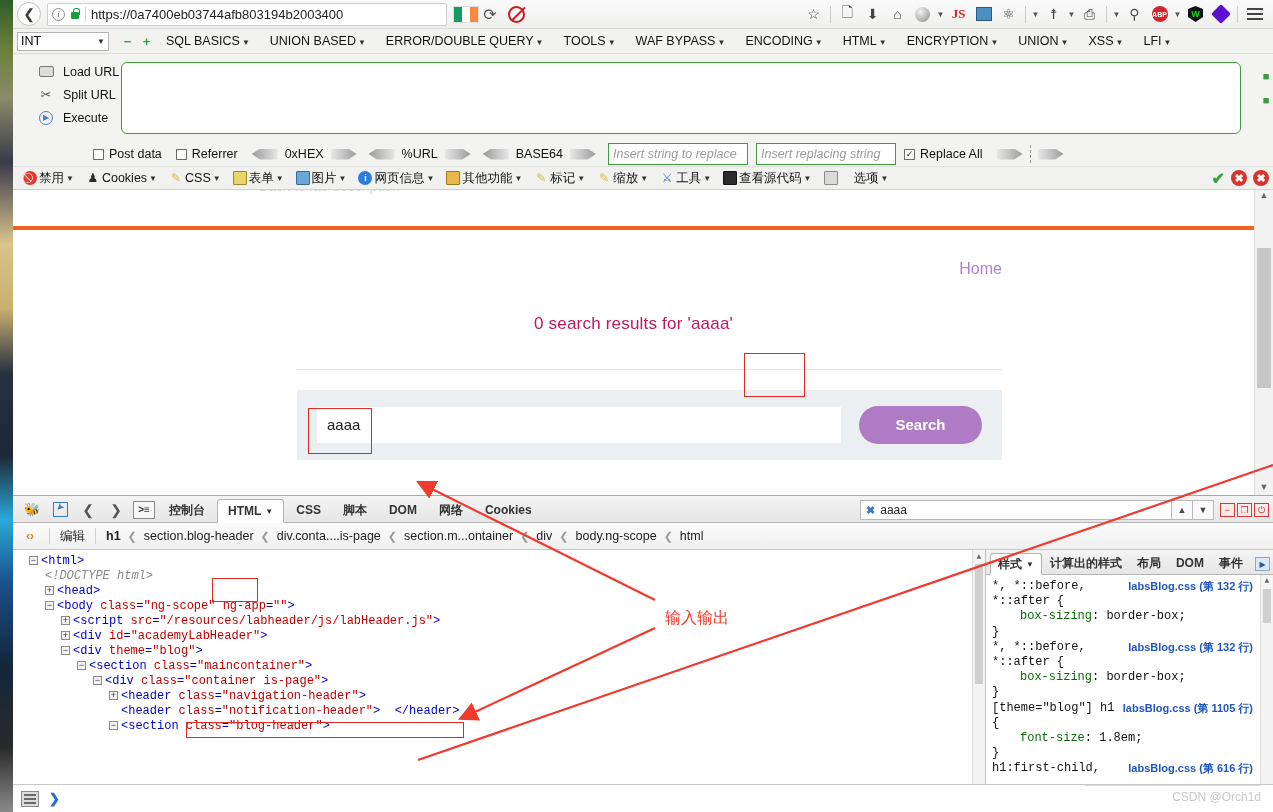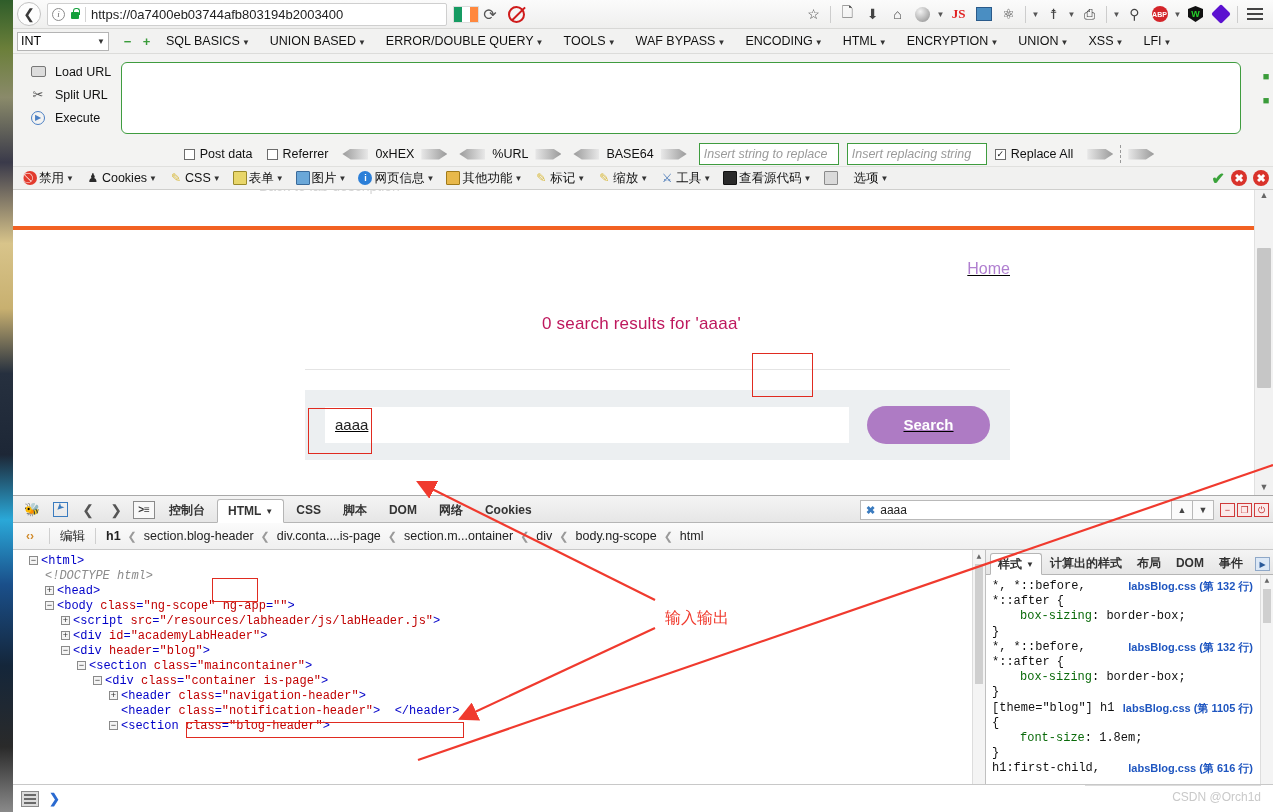--- a/index.html
+++ b/index.html
@@ -101,34 +101,34 @@
   .hb-select .cv{font-size:8px;color:#333;}
   .pm{width:13px;text-align:center;font-weight:bold;font-size:13px;}
   .pm.minus{color:#3a9c3a;}
   .pm.plus{color:#3a9c3a;}
   .hb-item{padding:0 7px;white-space:nowrap;}
   .hb-item .cv{font-size:8px;color:#333;margin-left:2px;}
 
   
   .hb-body{display:flex;height:88px;background:#f3f3f2;}
   .hb-left{width:108px;padding-top:6px;}
-  .hb-btn{display:flex;align-items:center;gap:8px;height:23px;padding-left:16px;font-size:12.5px;color:#111;}
+  .hb-btn{display:flex;align-items:center;gap:8px;height:23px;padding-left:24px;font-size:12.5px;color:#111;}
   .hb-ico{width:18px;height:16px;display:flex;align-items:center;justify-content:center;}
   .hb-ico .box{width:15px;height:11px;border:1.4px solid #777;border-radius:2px;background:#dcdcdc;}
   .hb-ico .scissor{font-size:13px;color:#555;}
   .hb-ico .play{width:14px;height:14px;border-radius:50%;border:1.4px solid #4b7fc4;color:#4b7fc4;font-size:8px;display:flex;align-items:center;justify-content:center;}
   .hb-textarea{
     flex:1;margin:8px 18px 0 0;height:72px;background:#fff;
     border:1px solid #3f9c3f;border-radius:6px;
   }
   .hb-right-arrows{width:14px;padding-top:16px;display:flex;flex-direction:column;align-items:center;gap:12px;}
   .hb-right-arrows span{color:#3a9c3a;font-size:11px;}
 
   
-  .hb-opts{height:24px;display:flex;align-items:center;gap:0;padding-left:52px;font-size:12.5px;color:#111;justify-content:center;}
+  .hb-opts{height:24px;display:flex;align-items:center;gap:0;padding-left:80px;font-size:12.5px;color:#111;}
   .cbx{width:11px;height:11px;border:1px solid #6c6c6c;background:#fff;display:inline-flex;align-items:center;justify-content:center;font-size:9px;color:#111;margin-right:5px;}
   .opt{display:flex;align-items:center;margin-right:14px;white-space:nowrap;}
   .chev-pair{display:flex;align-items:center;gap:7px;margin-right:12px;}
   .chev-l{width:26px;height:11px;background:linear-gradient(90deg,#9a9a9a,#e8e8e8);
     clip-path:polygon(0 50%,32% 0,100% 0,100% 100%,32% 100%);}
   .chev-r{width:26px;height:11px;background:linear-gradient(90deg,#e8e8e8,#9a9a9a);
     clip-path:polygon(0 0,68% 0,100% 50%,68% 100%,0 100%);}
   .repl-input{
     width:140px;height:22px;border:1px solid #3f9c3f;background:#fff;
     display:flex;align-items:center;padding:0 4px;color:#9a9a9a;font-style:italic;font-size:12.5px;
@@ -161,21 +161,21 @@
 
   
   .viewport{
     position:absolute;left:13px;top:186px;width:1260px;height:309px;
     background:#fff;overflow:hidden;z-index:8;
   }
   .lab-backlink{
     position:absolute;left:246px;top:-8px;font-size:14px;color:#d8d8d8;white-space:nowrap;
   }
   .orange-rule{position:absolute;left:0;top:40px;width:1241px;height:4px;background:#f26122;}
-  .page-inner{position:absolute;left:8px;top:44px;width:1241px;text-decoration:underline;}
+  .page-inner{position:absolute;left:0;top:44px;width:1241px;}
   .home-link{
     text-align:right;padding-right:252px;padding-top:30px;
     color:#b07fd0;font-size:16px;
   }
   .h1-wrap{text-align:center;padding-top:25px;position:relative;}
   .h1-title{
     display:inline-block;color:#be185d;font-size:17px;font-weight:normal;
     letter-spacing:0.2px;
   }
   .hl-box{
@@ -621,21 +621,21 @@
 
   <div class="fb-body">
     <div class="fb-html">
       <div id="html-tree">
           <div class="codeline" style="padding-left: 10px;"><span class="tg">−</span><span class="txt">&lt;html&gt;</span></div>
           <div class="codeline" style="padding-left: 26px;"><span class="doctype">&lt;!DOCTYPE html&gt;</span></div>
           <div class="codeline" style="padding-left: 26px;"><span class="tg">+</span><span class="txt">&lt;head&gt;</span></div>
           <div class="codeline" style="padding-left: 26px;"><span class="tg">−</span><span class="txt">&lt;body <span class="attr">class</span>=<span class="val">"ng-scope"</span> <span class="attr">ng-app</span>=<span class="val">""</span>&gt;</span></div>
           <div class="codeline" style="padding-left: 42px;"><span class="tg">+</span><span class="txt">&lt;script <span class="attr">src</span>=<span class="val">"/resources/labheader/js/labHeader.js"</span>&gt;</span></div>
           <div class="codeline" style="padding-left: 42px;"><span class="tg">+</span><span class="txt">&lt;div <span class="attr">id</span>=<span class="val">"academyLabHeader"</span>&gt;</span></div>
-          <div class="codeline" style="padding-left: 42px;"><span class="tg">−</span><span class="txt">&lt;div <span class="attr">header</span>=<span class="val">"blog"</span>&gt;</span></div>
+          <div class="codeline" style="padding-left: 42px;"><span class="tg">−</span><span class="txt">&lt;div <span class="attr">theme</span>=<span class="val">"blog"</span>&gt;</span></div>
           <div class="codeline" style="padding-left: 58px;"><span class="tg">−</span><span class="txt">&lt;section <span class="attr">class</span>=<span class="val">"maincontainer"</span>&gt;</span></div>
           <div class="codeline" style="padding-left: 74px;"><span class="tg">−</span><span class="txt">&lt;div <span class="attr">class</span>=<span class="val">"container is-page"</span>&gt;</span></div>
           <div class="codeline" style="padding-left: 90px;"><span class="tg">+</span><span class="txt">&lt;header <span class="attr">class</span>=<span class="val">"navigation-header"</span>&gt;</span></div>
           <div class="codeline" style="padding-left: 90px;"><span style="display:inline-block;width:12px;"></span><span class="txt">&lt;header <span class="attr">class</span>=<span class="val">"notification-header"</span>&gt; &nbsp;<span>&lt;/header&gt;</span></span></div>
           <div class="codeline" style="padding-left: 90px;"><span class="tg">−</span><span class="txt">&lt;section <span class="attr">class</span>=<span class="val">"blog-header"</span>&gt;</span></div>
         </div>
       <span class="box-red" style="left:199px;top:28px;width:46px;height:24px;"></span>
       <span class="box-red" style="left:173px;top:172px;width:278px;height:16px;"></span>
       <div class="html-scroll">
         <div class="a">▲</div>

